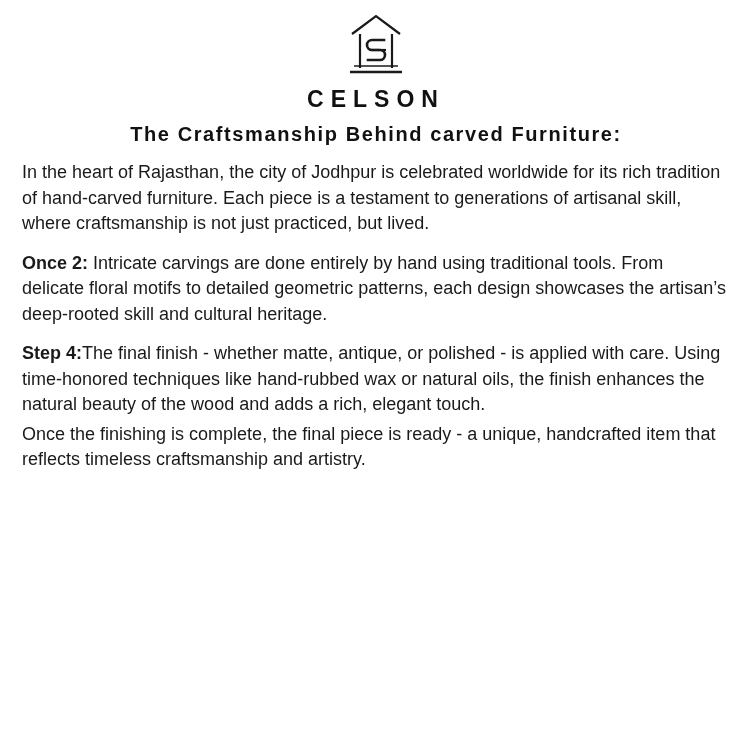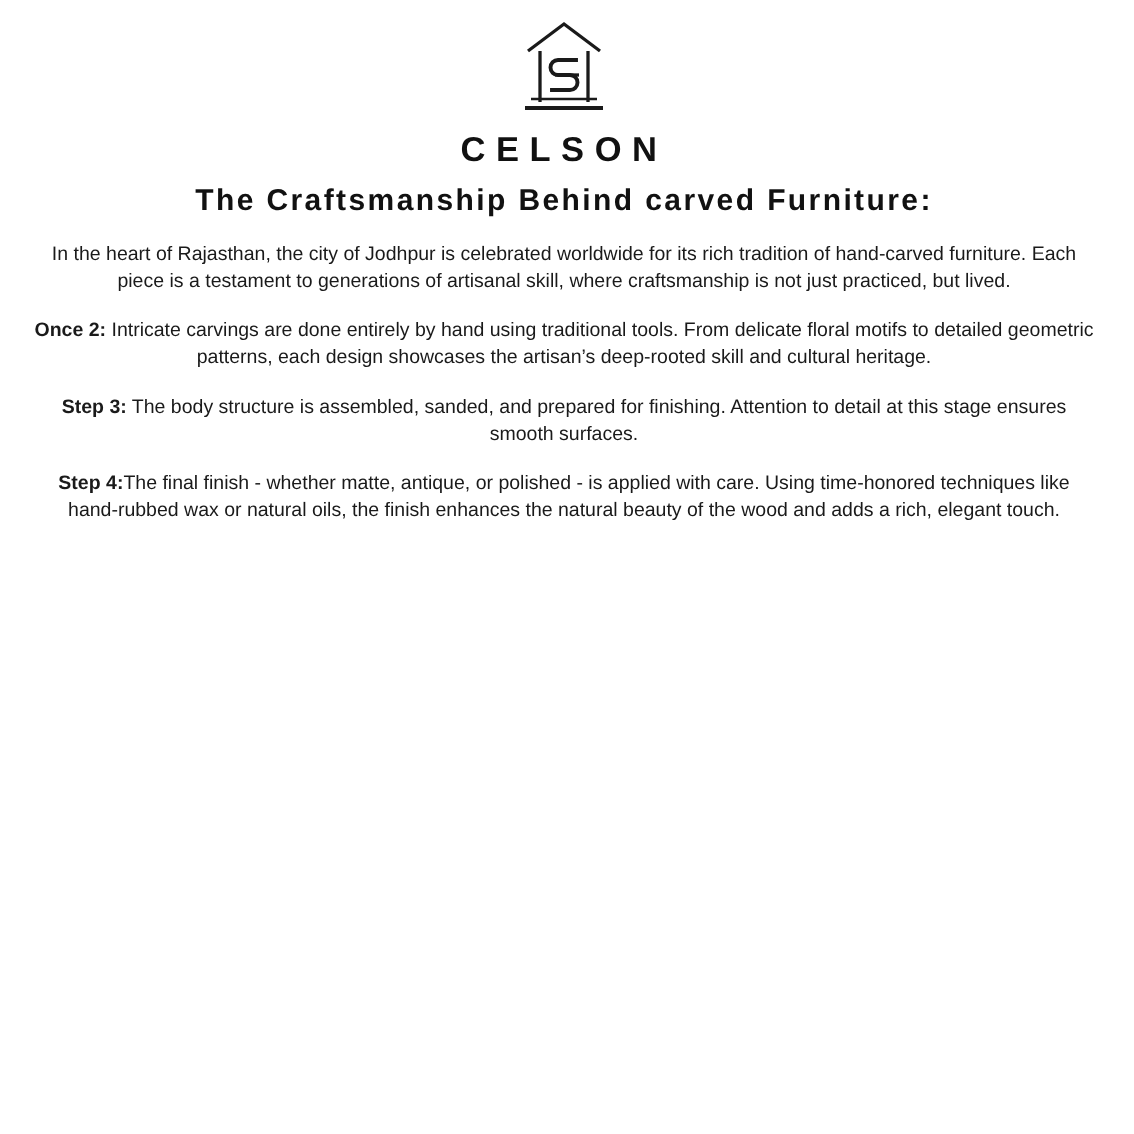--- a/index.html
+++ b/index.html
@@ -39,23 +39,22 @@
   }
   .headline {
     font-size: 20px;
     font-weight: bold;
     letter-spacing: 1.6px;
     text-align: left;
     margin: 0 0 14px 0;
     color: #111;
   }
   .para {
-    font-size: 13px;
+    font-size: 18px;
     line-height: 1.42;
-    text-align: center;
     margin: 0 0 14px 0;
     color: #1a1a1a;
     max-width: 712px;
   }
   .para.tight {
     margin-bottom: 4px;
   }
   .step-label {
     font-weight: bold;
   }
@@ -79,22 +78,20 @@
 
   <div class="headline">The Craftsmanship Behind carved Furniture:</div>
 
   <p class="para">In the heart of Rajasthan, the city of Jodhpur is celebrated worldwide for its rich tradition of hand-carved furniture. Each piece is a testament to generations of artisanal skill, where craftsmanship is not just practiced, but lived.</p>
 
 
   <p class="para">
     <span class="step-label">Once 2:</span><span> Intricate carvings are done entirely by hand using traditional tools. From delicate floral motifs to detailed geometric patterns, each design showcases the artisan’s deep-rooted skill and cultural heritage.</span>
   </p>
 
-  <p class="para">
-    <span class="step-label">Step 3:</span><span> The body structure is assembled, sanded, and prepared for finishing. Attention to detail at this stage ensures smooth surfaces.</span>
-  </p>
 
   <p class="para tight">
     <span class="step-label">Step 4:</span><span>The final finish - whether matte, antique, or polished - is applied with care. Using time-honored techniques like hand-rubbed wax or natural oils, the finish enhances the natural beauty of the wood and adds a rich, elegant touch.</span>
   </p>
 
+  <p class="para">Once the finishing is complete, the final piece is ready - a unique, handcrafted item that reflects timeless craftsmanship and artistry.</p>
 
 </div>
 
 </body></html>

